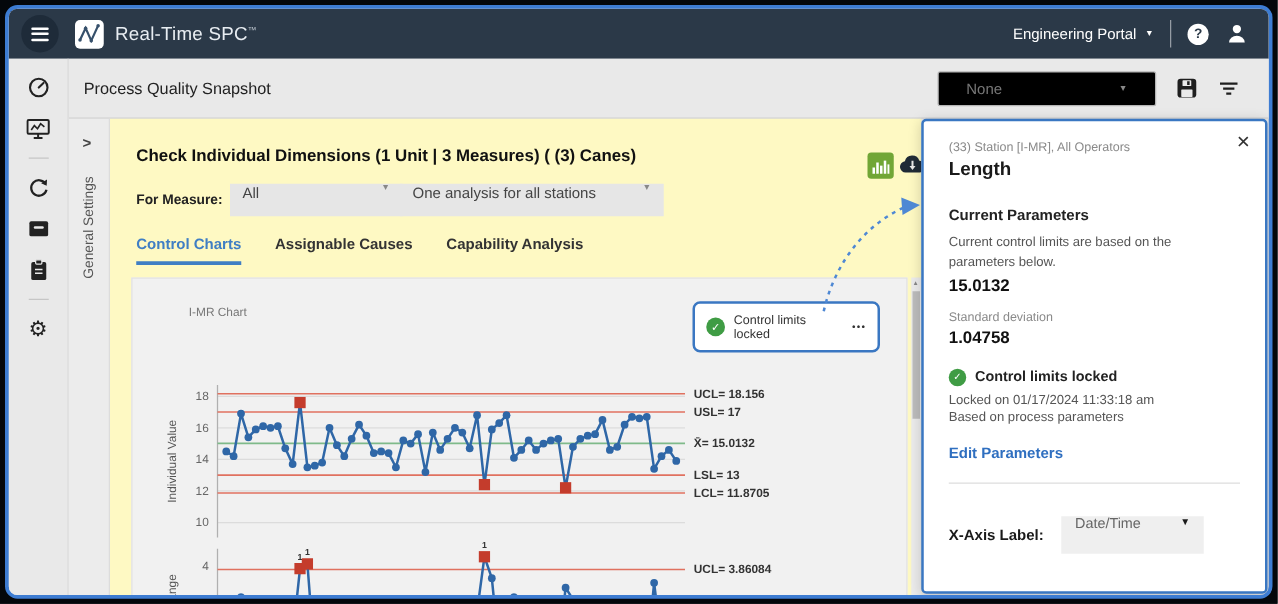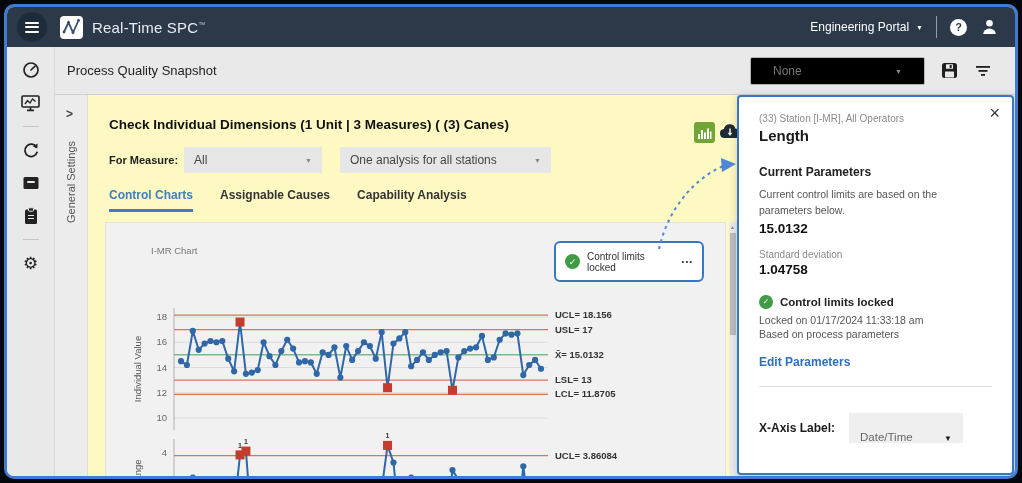--- a/index.html
+++ b/index.html
@@ -48,25 +48,25 @@
   .gs-label { position:absolute; left:10px; top:46px; writing-mode:vertical-rl; transform:rotate(180deg);
               font-size:11px; color:#555; }
 
   
   .main { position:absolute; left:81px; top:88px; width:649px; bottom:0; background:#fef9c3; overflow:hidden; }
   .heading { position:absolute; left:21px; top:22px; font-size:13.5px; font-weight:bold; color:#111; }
   .analysis-btn { position:absolute; left:606px; top:27px; width:21px; height:21px; background:#71a636;
                   border-radius:3px; cursor:pointer; }
   .cloud-btn { position:absolute; left:631px; top:28px; cursor:pointer; }
   .for-measure { position:absolute; left:21px; top:59px; font-size:11px; font-weight:bold; color:#222; }
-  .gray-dd { position:absolute; top:52px; height:26px; background:#e6e6e6; display:flex; align-items:center;
+  .gray-dd { position:absolute; top:52px; height:26px; background:#e6e6e6; display:flex; 
              padding:0 10px; font-size:12px; color:#444; cursor:pointer; }
   .gray-dd .caret { color:#888; margin-left:auto; }
   .dd-measure { left:96px; width:138px; }
-  .dd-analysis { left:252px; width:211px; }
+  .dd-analysis { left:232px; width:211px; }
   .tabs { position:absolute; left:21px; top:93px; display:flex; gap:27px; }
   .tab { font-size:12px; font-weight:bold; color:#333; padding-bottom:7px; cursor:pointer; }
   .tab.active { color:#3f7ec4; border-bottom:3px solid #3f7ec4; }
 
   
   .card { position:absolute; left:17px; top:127px; width:621px; height:420px; background:#f1f1f1;
           border:1px solid #e2e2e2; }
   .chart-kicker { position:absolute; left:45px; top:22px; font-size:9.5px; color:#777; }
   .chart-title { position:absolute; left:45px; top:37px; font-size:13px; color:#666; }
   .locked-btn { position:absolute; left:448px; top:18px; width:150px; height:41px; background:#fff;
@@ -96,21 +96,21 @@
   .param-value { font-size:13.5px; font-weight:bold; color:#111; margin-top:2px; }
   .locked-row { display:flex; align-items:center; gap:7px; margin-top:18px; }
   .locked-row .check-circle { width:14px; height:14px; font-size:8px; }
   .locked-status { font-size:11.5px; font-weight:bold; color:#222; }
   .locked-meta { font-size:10.5px; color:#555; margin-top:5px; }
   .locked-meta2 { font-size:10.5px; color:#555; margin-top:2px; }
   .edit-link { font-size:12px; font-weight:bold; color:#2f6fc0; margin-top:15px; cursor:pointer; }
   .panel-hr { border:none; border-top:1px solid #ddd; margin-top:17px; }
   .xaxis-row { display:flex; align-items:center; gap:14px; margin-top:26px; }
   .xaxis-label { font-size:12px; font-weight:bold; color:#1a1a1a; }
-  .xaxis-dd { width:114px; height:30px; background:#efefef; display:flex; align-items:flex-end;
+  .xaxis-dd { width:114px; height:30px; background:#efefef; display:flex; align-items:flex-start;
               padding:0 11px; font-size:11.5px; color:#666; cursor:pointer; }
   .xaxis-dd .caret { color:#1a1a1a; font-size:8px; margin-left:auto; }
 
   .arrow-overlay { position:absolute; inset:0; pointer-events:none; z-index:30; }
   svg { display:block; }
 </style>
 </head>
 <body>
 
 <div class="frame">

